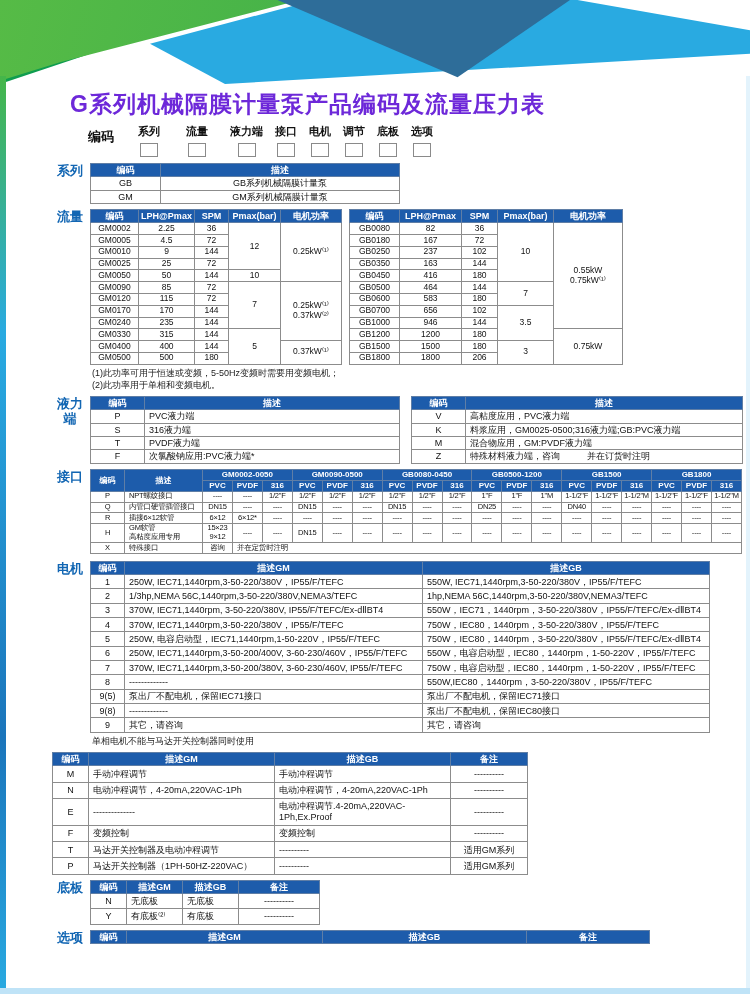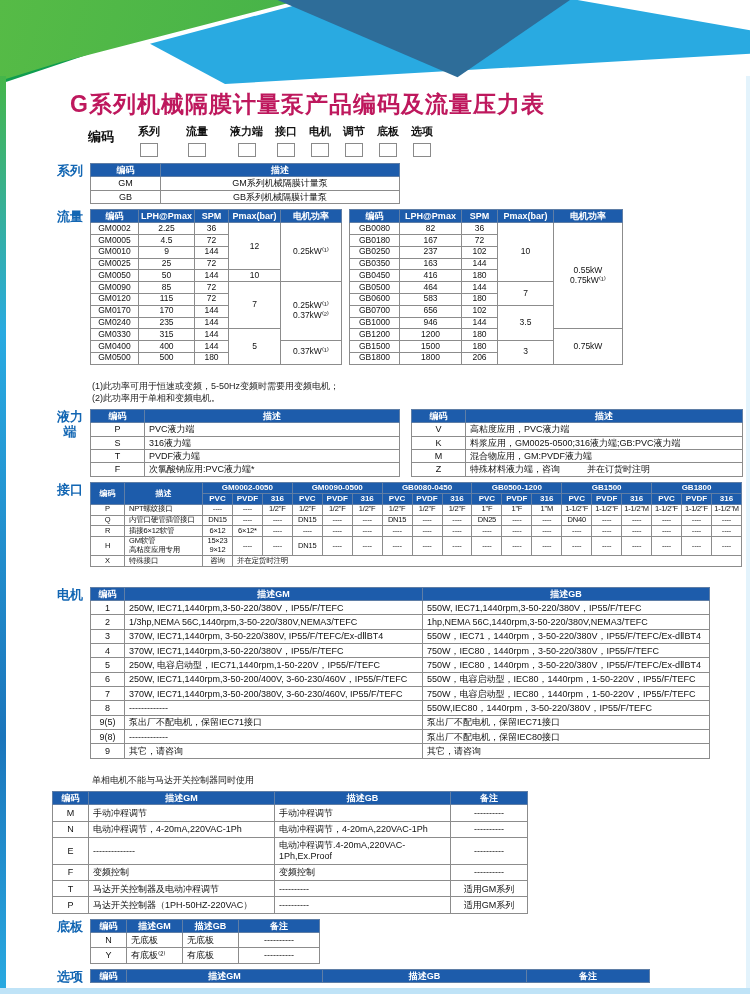--- a/index.html
+++ b/index.html
@@ -10,21 +10,21 @@
   .sh{position:absolute;left:0;top:0;width:100%;height:100%}
   .sh-lb{background:#29aae1;clip-path:polygon(42% 0,77% 0,100% 36%,100% 64%,30% 100%,20% 52%)}
   .sh-g2{background:#0f9d4f;clip-path:polygon(0 30%,30% 10%,0 100%)}
   .sh-g{background:linear-gradient(105deg,#56bb46,#2fa84d);clip-path:polygon(0 0,40% 0,8% 74%,0 96%)}
   .sh-db{background:#2e6d99;clip-path:polygon(37% 0,76% 0,61% 92%)}
   .strip-l{position:absolute;left:0;top:76px;bottom:0;width:6px;
            background:linear-gradient(#45b649,#29aae1 28%,#1b75bb 72%,#29aae1)}
   .strip-r{position:absolute;right:0;top:76px;bottom:0;width:4px;background:#e3f3fc}
   .strip-b{position:absolute;left:0;right:0;bottom:0;height:6px;background:#bfe3f7}
   
-  .title{margin:5px 0 2px 70px;color:#be185d;font-size:23px;font-weight:bold;letter-spacing:1px}
+  .title{margin:5px 0 2px 70px;color:#6d28d9;font-size:23px;font-weight:bold;letter-spacing:1px}
   .coding{display:flex;align-items:flex-start;margin:4px 0 6px 88px}
   .coding-label{font-weight:bold;font-size:13px;margin:4px 24px 0 0}
   .citem{display:flex;flex-direction:column;align-items:center;margin-right:12px}
   .citem:nth-of-type(2){margin-right:26px}
   .citem:nth-of-type(3){margin-right:22px}
   .citem .clabel{font-size:11px;font-weight:bold;white-space:nowrap}
   .cbox{width:16px;height:12px;border:1px solid #8a8a8a;margin-top:4px;background:#fff}
   
   .sec{display:flex;margin:2px 0 5px 52px}
   .sec-label{width:36px;min-width:36px;text-align:center;color:#1266b3;font-weight:bold;
@@ -32,21 +32,21 @@
   .sec-body{flex:1}
   .row-flex{display:flex;align-items:flex-start}
   .twrap{display:block}
   .tbl{border-collapse:collapse;table-layout:fixed;width:100%}
   .tbl th{background:#1d5cab;color:#fff;font-size:9px;font-weight:bold;
           border:1px solid #5f7ea6;padding:1px 2px;line-height:1.15}
   .tbl td{border:1px solid #8c8c8c;font-size:9px;text-align:center;vertical-align:middle;
           padding:1px 2px;white-space:pre-line;line-height:1.15}
   .al-l{text-align:left !important;padding-left:4px !important}
   .fn{font-size:9px;line-height:1.35;color:#222}
-  .fnotes{margin-top:15px;margin-left:2px}
+  .fnotes{margin-top:2px;margin-left:2px}
   
   .w-series{width:310px}
   .w-gmflow{width:252px;margin-right:7px}
   .w-gbflow{width:274px}
   .w-gmflow td,.w-gbflow td{font-size:8.5px;padding:0.5px 2px}
   .w-hydl{width:310px;margin-right:11px}
   .w-hydr{width:332px}
   .w-if{width:652px}
   .w-if th{font-size:8px;padding:0.5px 1px}
   .w-if td{font-size:7.5px;padding:0.5px 1px;letter-spacing:-0.2px}
@@ -118,26 +118,26 @@
             <col style="width: 70px;">
           </colgroup>
           <thead>
             <tr>
               <th>编码</th>
               <th>描述</th>
             </tr>
           </thead>
           <tbody>
             <tr>
+              <td>GB</td>
+              <td>GB系列机械隔膜计量泵</td>
+            </tr>
+            <tr>
               <td>GM</td>
               <td>GM系列机械隔膜计量泵</td>
-            </tr>
-            <tr>
-              <td>GB</td>
-              <td>GB系列机械隔膜计量泵</td>
             </tr>
           </tbody>
         </table>
       </div>
   </div>
 </div>
 
 <div class="sec">
   <div class="sec-label">流量</div>
   <div class="sec-body">

